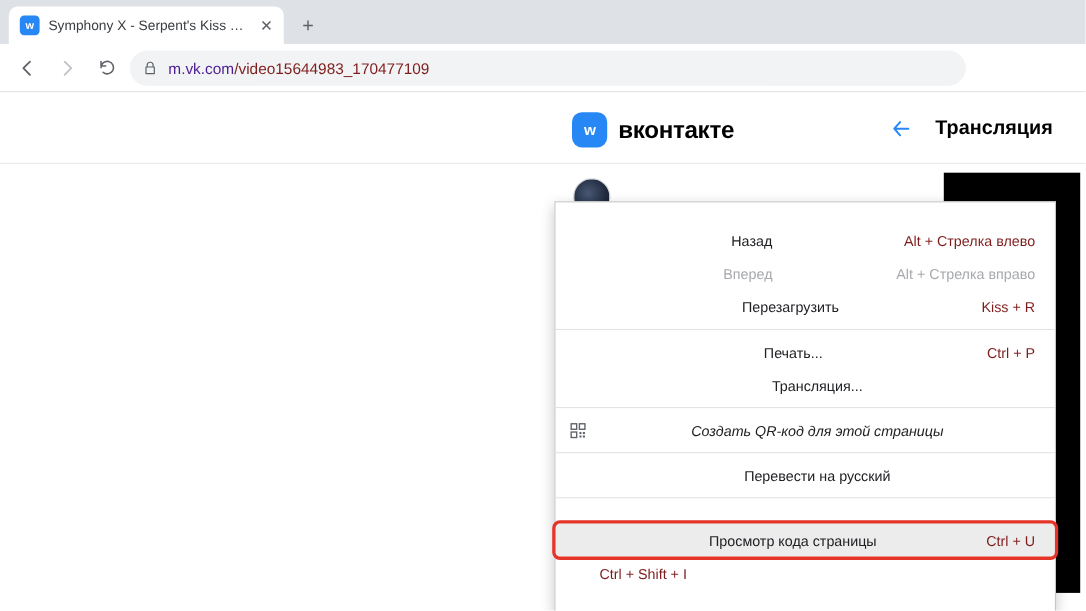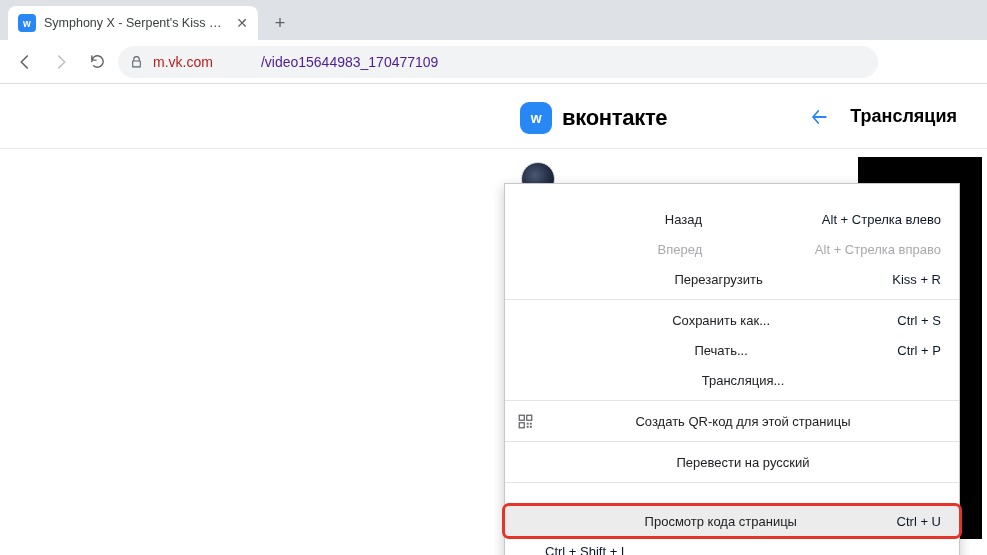--- a/index.html
+++ b/index.html
@@ -10,42 +10,42 @@
   .tab { display:flex; align-items:center; gap:8px; background:#fff; height:34px; min-width:250px; max-width:250px; border-radius:8px 8px 0 0; padding:0 10px; font-size:12.5px; color:#3c4043; position:relative; }
   .tab .favicon { width:18px; height:18px; border-radius:4px; background:#2787f5; display:flex; align-items:center; justify-content:center; color:#fff; font-weight:bold; font-size:10px; }
   .tab .title { flex:1; white-space:nowrap; overflow:hidden; text-overflow:ellipsis; }
   .tab .close { color:#5f6368; font-size:14px; cursor:pointer; }
   .newtab { width:28px; height:28px; margin-left:8px; margin-bottom:3px; border-radius:50%; display:flex; align-items:center; justify-content:center; font-size:18px; color:#5f6368; cursor:pointer; }
   .toolbar { height:44px; background:#fff; border-bottom:1px solid #dadce0; display:flex; align-items:center; padding:0 10px; gap:6px; }
   .nav-btn { width:30px; height:30px; display:flex; align-items:center; justify-content:center; color:#5f6368; font-size:18px; cursor:pointer; border-radius:50%; }
   .nav-btn.disabled { color:#bdc1c6; cursor:default; }
   .omnibox { flex:1; height:32px; display:flex; align-items:center; background:#f1f3f4; border-radius:16px; padding:0 12px; gap:10px; color:#3c4043; font-size:14px; max-width:760px; }
   .omnibox .lock { color:#5f6368; font-size:13px; }
-  .omnibox .url-host { color:#b91c1c;margin-top:20px; }
-  .omnibox .url-path { color:#4c1d95;padding-left:48px; }
+  .omnibox .url-host { color:#4c1d95;margin-top:20px; }
+  .omnibox .url-path { color:#7f1d1d; }
   
   .viewport { flex:1; position:relative; background:#fff; }
   .content-divider { position:absolute; left:0; right:0; top:64px; border-top:1px solid #e7e8ec; }
   .vk-header { position:absolute; left:0; right:0; top:0; height:56px; display:flex; align-items:center; }
   .vk-brand { position:absolute; left:520px; top:18px; display:flex; align-items:center; gap:10px; }
   .vk-logo { width:32px; height:32px; border-radius:9px; background:#2787f5; color:#fff; display:flex; align-items:center; justify-content:center; font-weight:bold; font-size:14px; letter-spacing:-0.5px; }
   .vk-word { font-size:22px; font-weight:800; color:#000; letter-spacing:-0.3px; }
   .vk-right { position:absolute; right:30px; top:22px; display:flex; align-items:center; gap:20px; }
   .vk-back-arrow { color:#2787f5; font-size:20px; font-weight:bold; cursor:pointer; }
   .vk-section-title { font-size:18px; font-weight:800; color:#000; }
   .vk-avatar { position:absolute; left:521px; top:78px; width:34px; height:34px; border-radius:50%; background: radial-gradient(circle at 40% 40%, #4a5875 0%, #1f2a3d 60%, #0e1420 100%); border:1px solid #d3d5d9; }
   .vk-video-thumb { position:absolute; right:5px; top:73px; width:124px; height:382px; background:#000; }
   
   .ctx-menu { position:absolute; left:504px; top:99px; width:456px; background:#fff; border:1px solid #c7c7c7; box-shadow:0 4px 12px rgba(0,0,0,0.22); font-size:13px; color:#202124; padding:20px 0;text-align:center; }
   .ctx-item { display:flex; align-items:center; height:30px; padding:0 18px 0 40px; cursor:default; position:relative; }
   .ctx-item .label { flex:1; white-space:nowrap; }
-  .ctx-item .shortcut { color:#0f172a; font-size:13px; }
+  .ctx-item .shortcut { color:#7f1d1d; font-size:13px; }
   .ctx-item.disabled .label, .ctx-item.disabled .shortcut { color:#a7a9ac; }
   .ctx-sep { height:1px; background:#e3e3e3; margin:5px 0; }
-  .ctx-item.with-icon { padding-left:40px; }
+  .ctx-item.with-icon { padding-left:40px;font-style:italic; }
   .ctx-icon { position:absolute; left:12px; width:16px; height:16px; display:flex; align-items:center; justify-content:center; color:#5f6368; }
   .ctx-item.highlight { background:#ececec; outline:3px solid #e53528; outline-offset:0; border-radius:4px; z-index:2;margin-top:23px; }
   svg { display:block; }
 </style>
 </head>
 <body>
 
 <div class="chrome">
 
   <div class="tabstrip">
@@ -112,24 +112,20 @@
       <div class="ctx-item disabled">
         <span class="label">Вперед</span>
         <span class="shortcut">Alt + Стрелка вправо</span>
       </div>
       <div class="ctx-item">
         <span class="label">Перезагрузить</span>
         <span class="shortcut">Kiss + R</span>
       </div>
       <div class="ctx-sep"></div>
       <div class="ctx-item">
-        <span class="label">Сохранить как...</span>
-        <span class="shortcut">Ctrl + S</span>
-      </div>
-      <div class="ctx-item">
         <span class="label">Печать...</span>
         <span class="shortcut">Ctrl + P</span>
       </div>
       <div class="ctx-item">
         <span class="label">Трансляция...</span>
         <span class="shortcut"></span>
       </div>
       <div class="ctx-sep"></div>
       <div class="ctx-item with-icon">
         <span class="ctx-icon">

